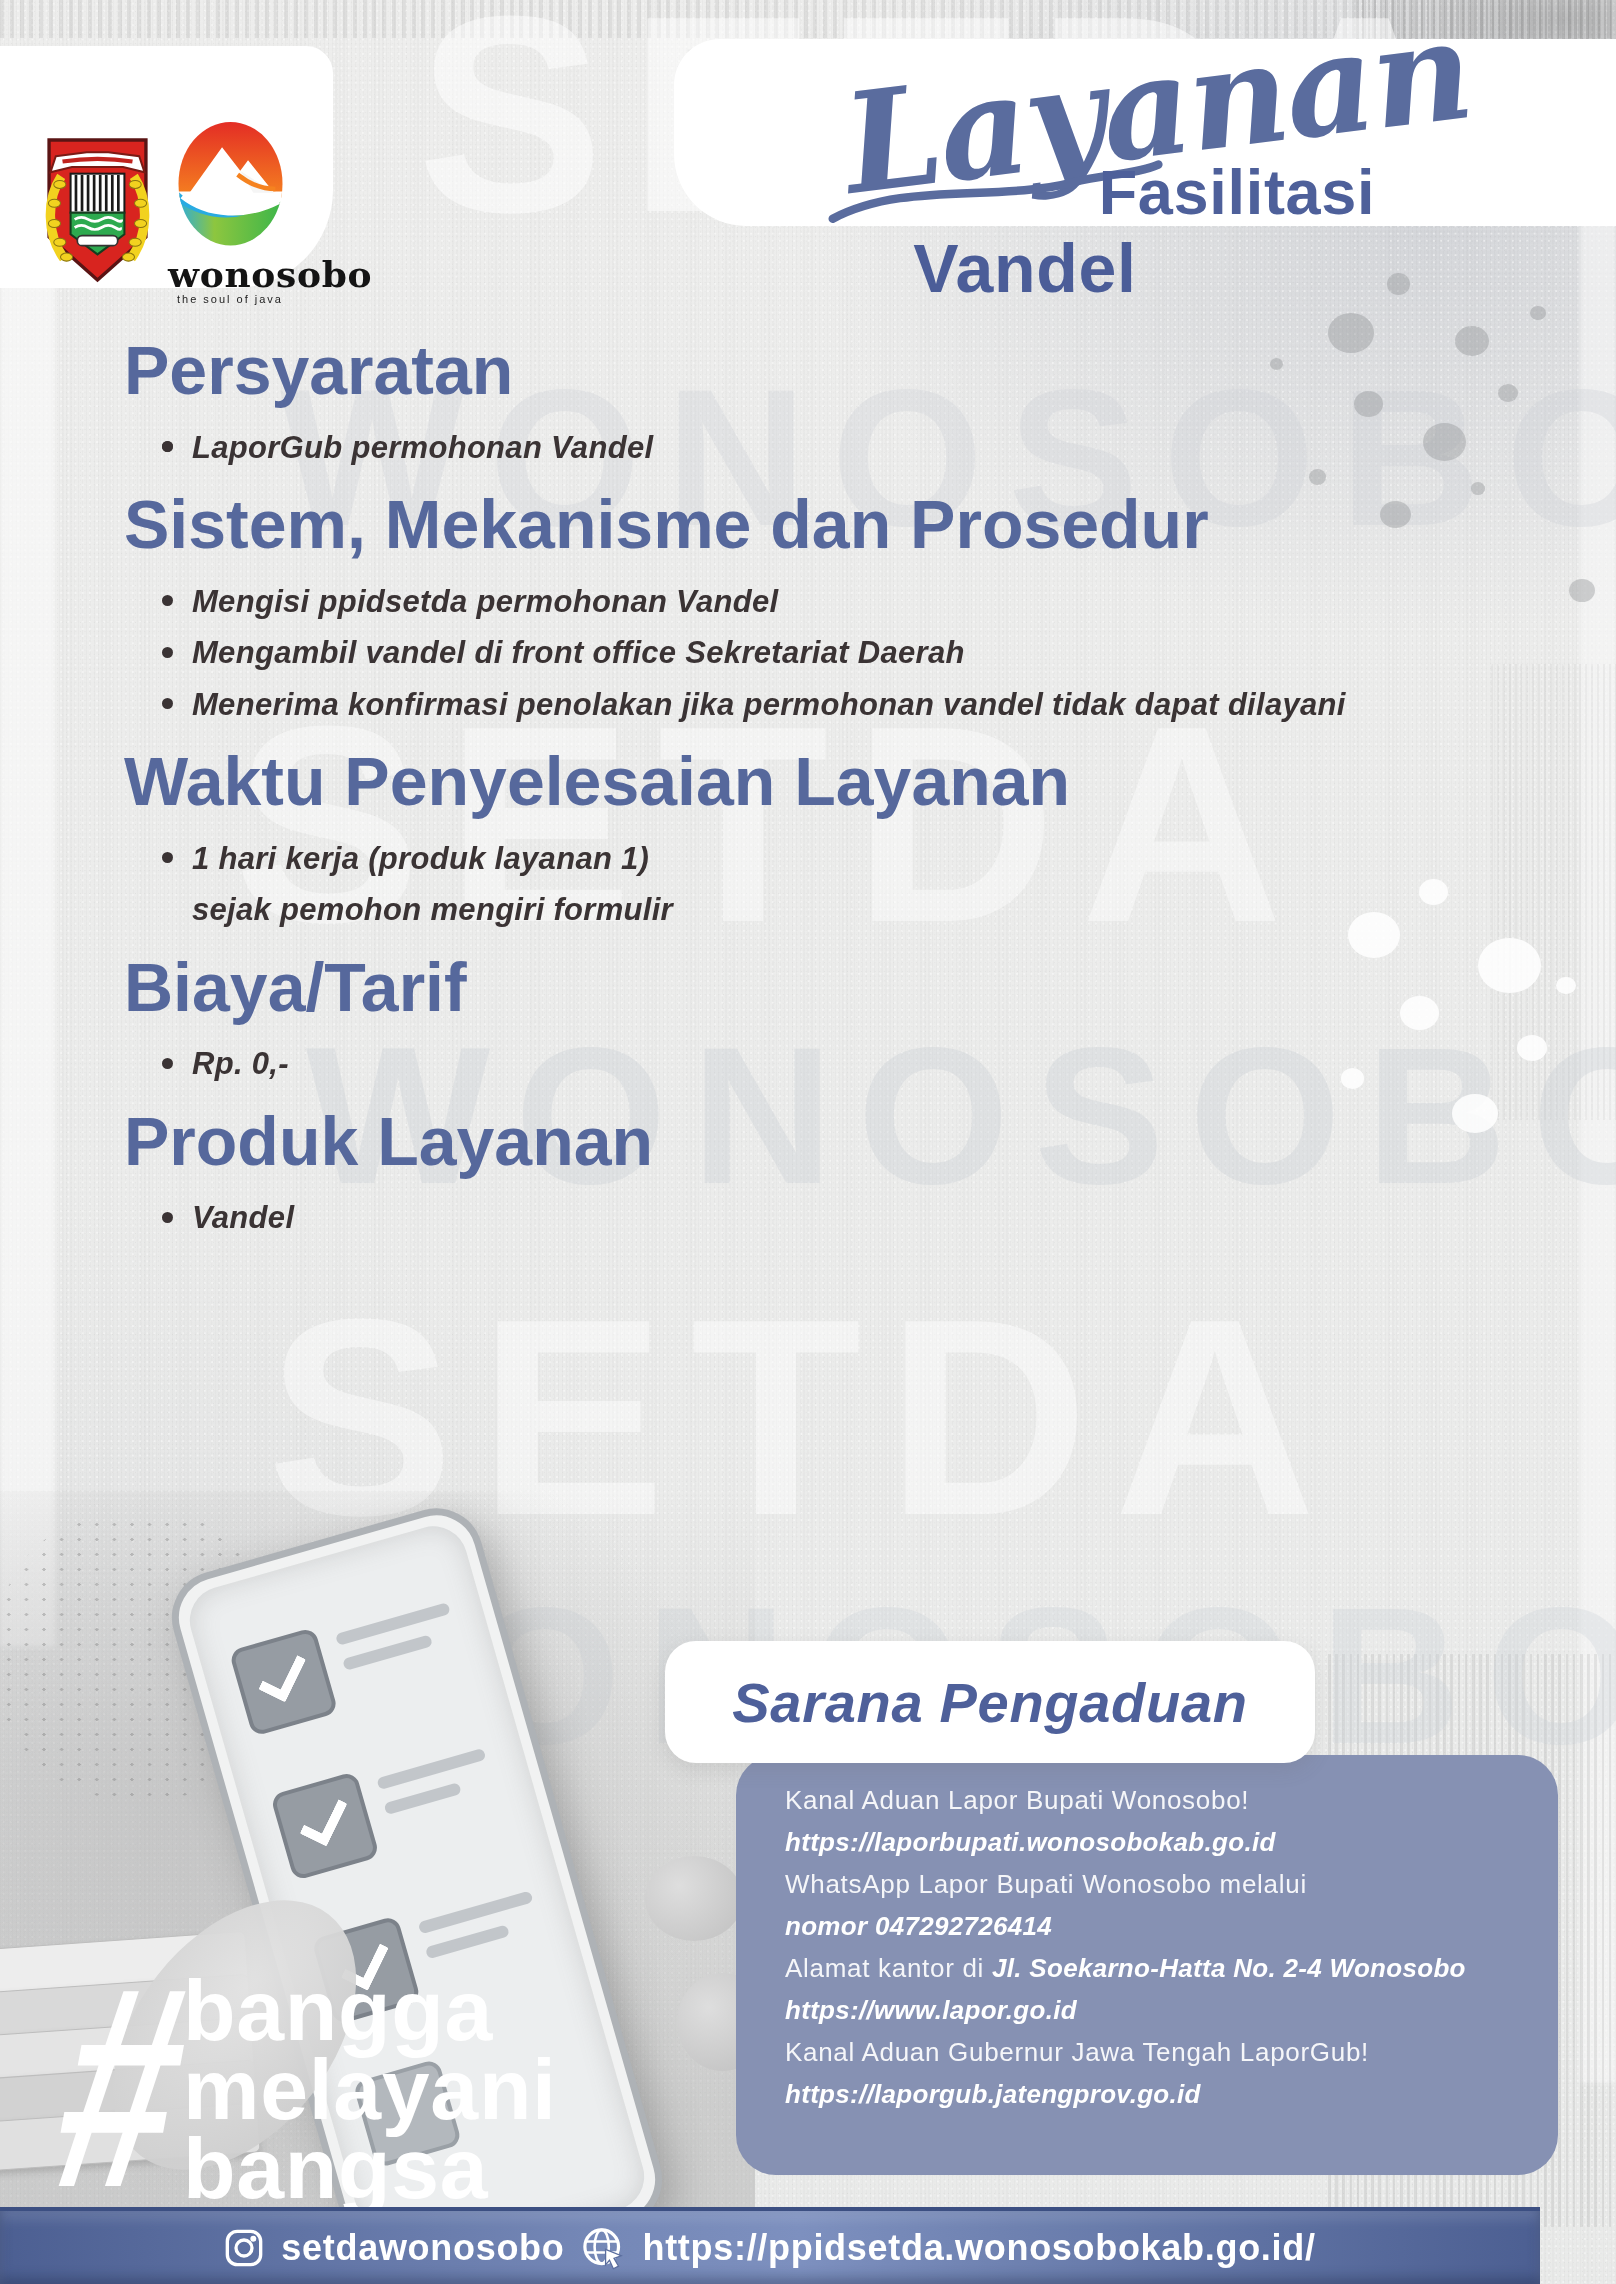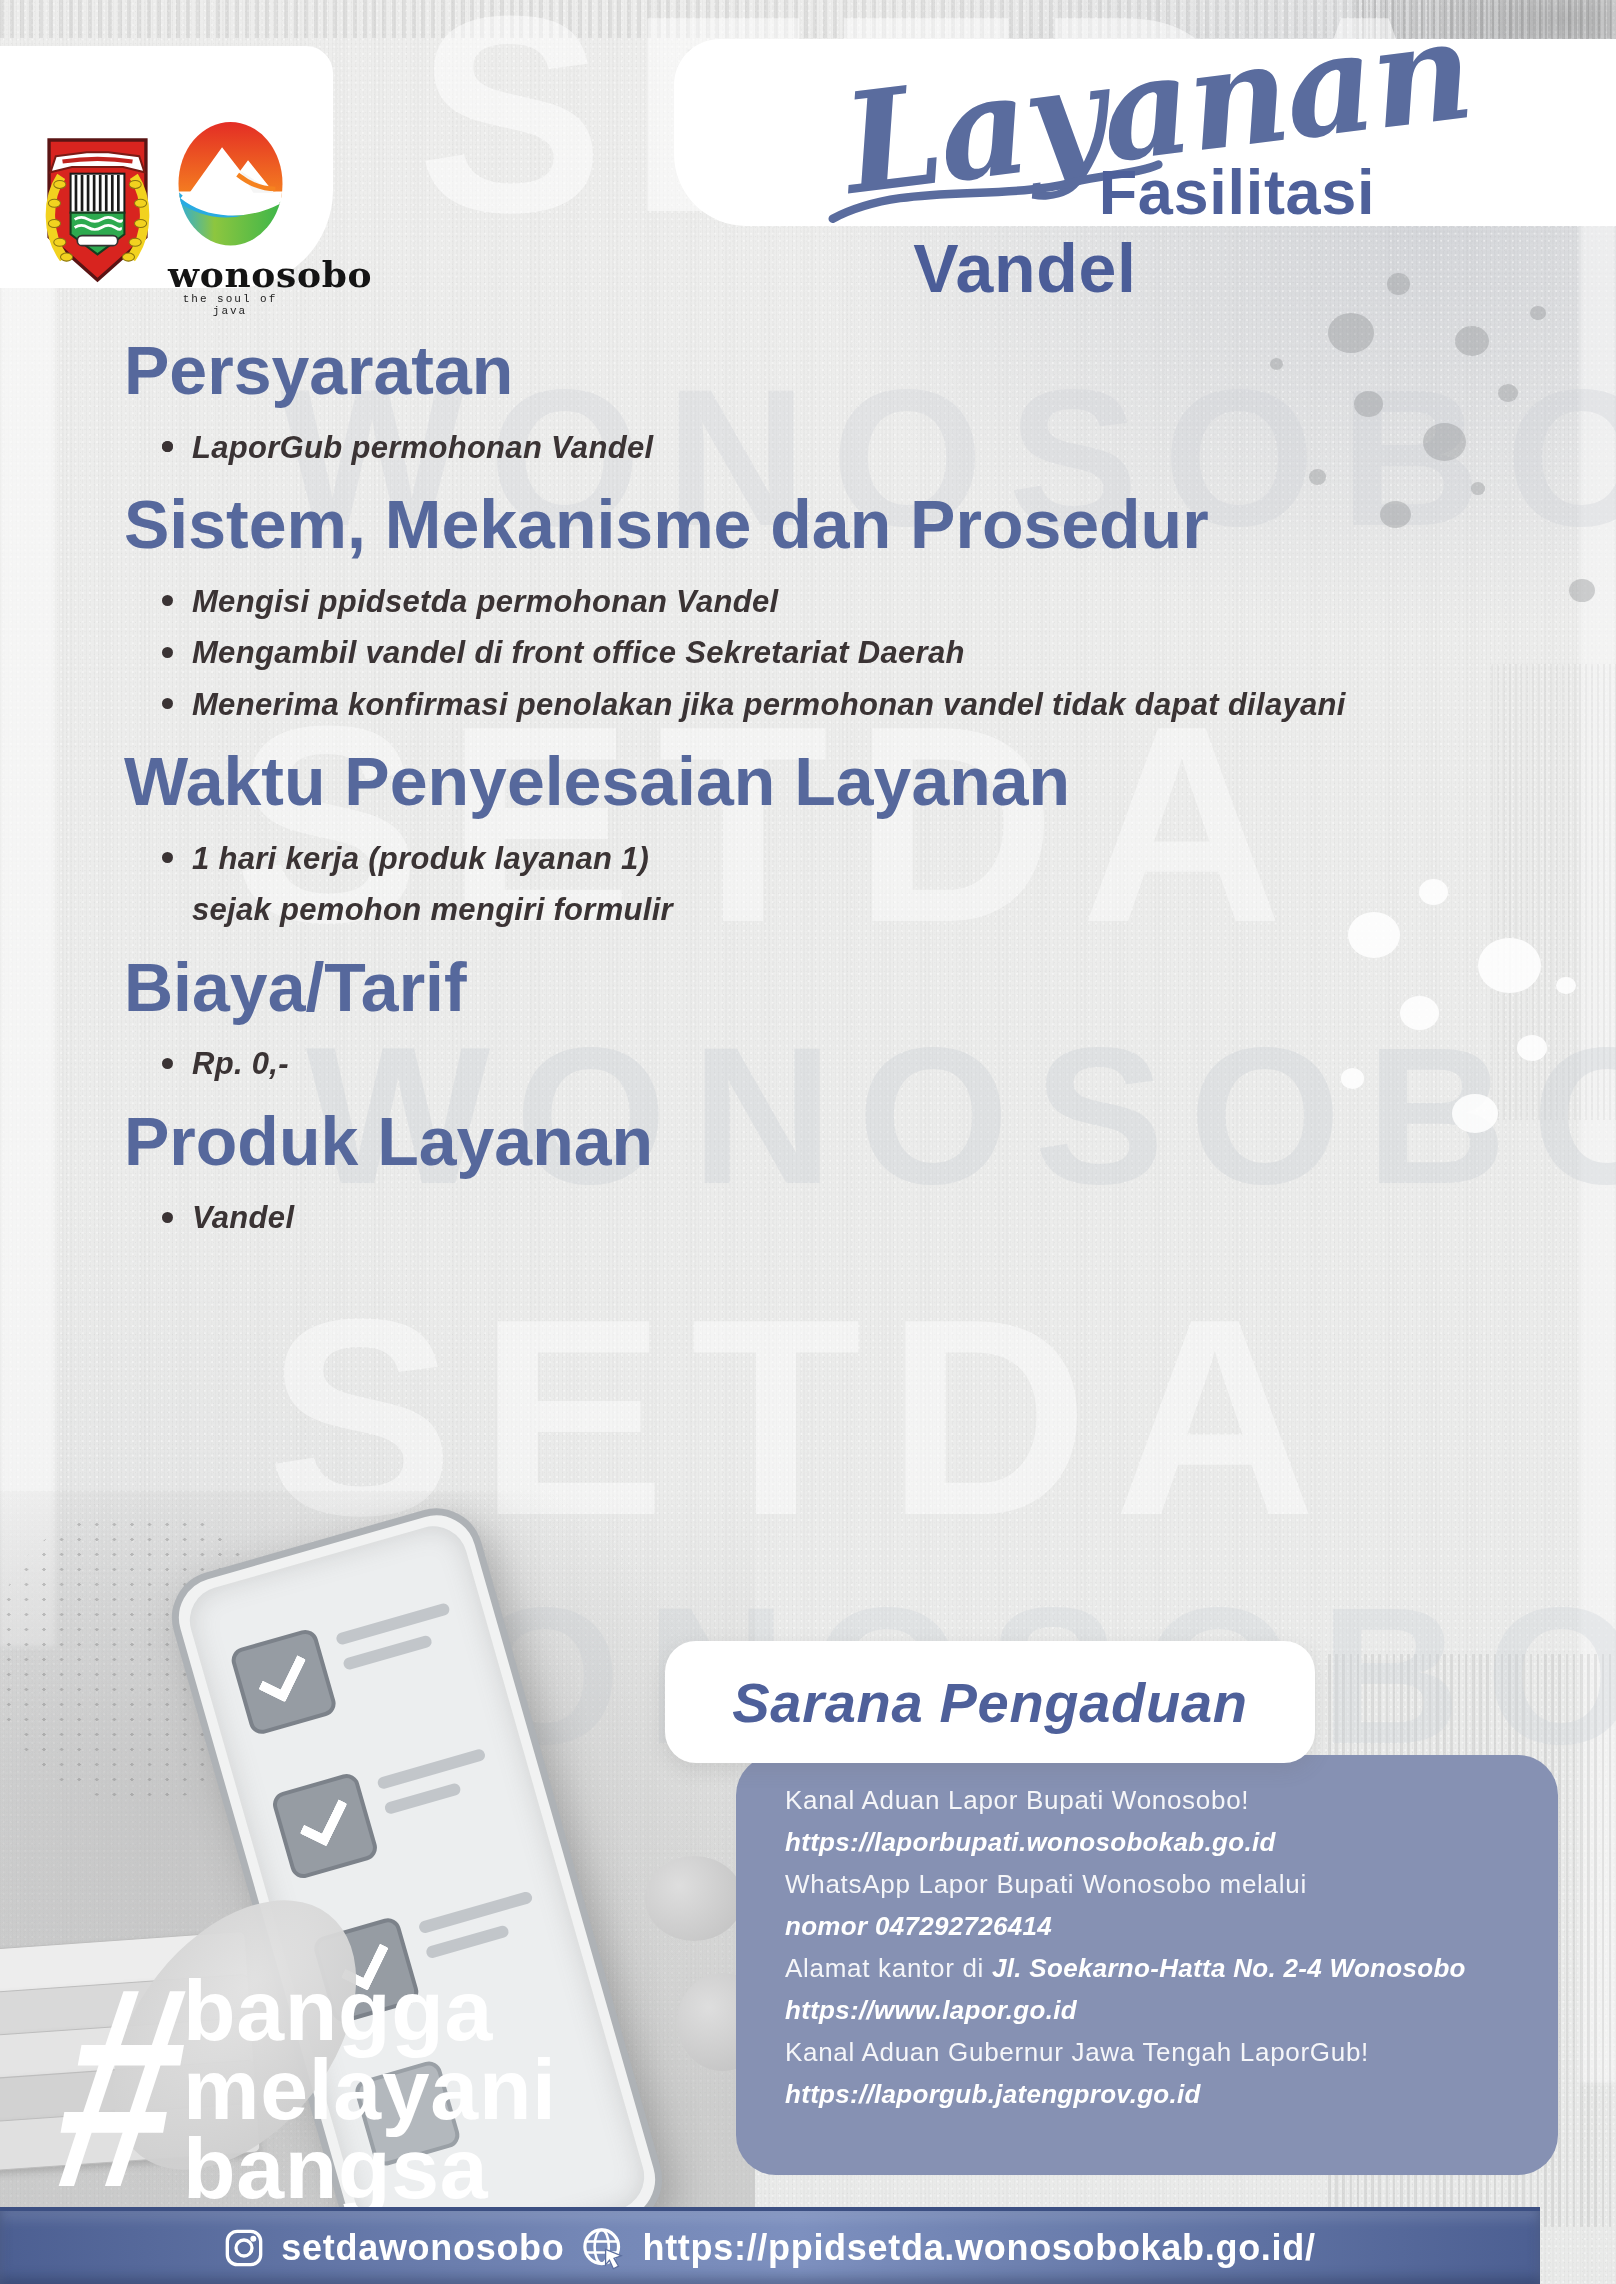--- a/index.html
+++ b/index.html
@@ -60,21 +60,21 @@
   .splat.g{background:rgba(140,142,145,.38);}
   .splat.w{background:rgba(255,255,255,.85);}
   
   .logo-card{
     position:absolute;left:0;top:46px;width:333px;height:242px;background:#fff;
     border-radius:0 27px 98px 0;
   }
   .crest{position:absolute;left:43px;top:90px;}
   .tour-logo{position:absolute;left:168px;top:74px;text-align:center;width:124px;}
   .tour-word{font-family:"DejaVu Serif",serif;font-weight:700;font-size:36px;color:#141414;letter-spacing:0.7px;line-height:36px;margin-top:3.9px;}
-  .tour-tag{font-family:Liberation Mono, monospace;font-size:11px;color:#222;letter-spacing:2px;margin-top:1.3px;}
+  .tour-tag{font-family:Liberation Sans, sans-serif;font-size:11px;color:#222;letter-spacing:2px;margin-top:1.3px;}
   
   .title-card{
     position:absolute;left:674px;top:39px;width:942px;height:187px;background:#fff;
     border-radius:46px 0 0 72px;
   }
   .title-script{
     position:absolute;left:843px;top:38px;z-index:3;
     font-family:"DejaVu Serif",serif;font-style:italic;font-weight:700;
     font-size:138px;line-height:138px;color:#5a6c9e;transform:rotate(-7deg);
     letter-spacing:-2.6px;

